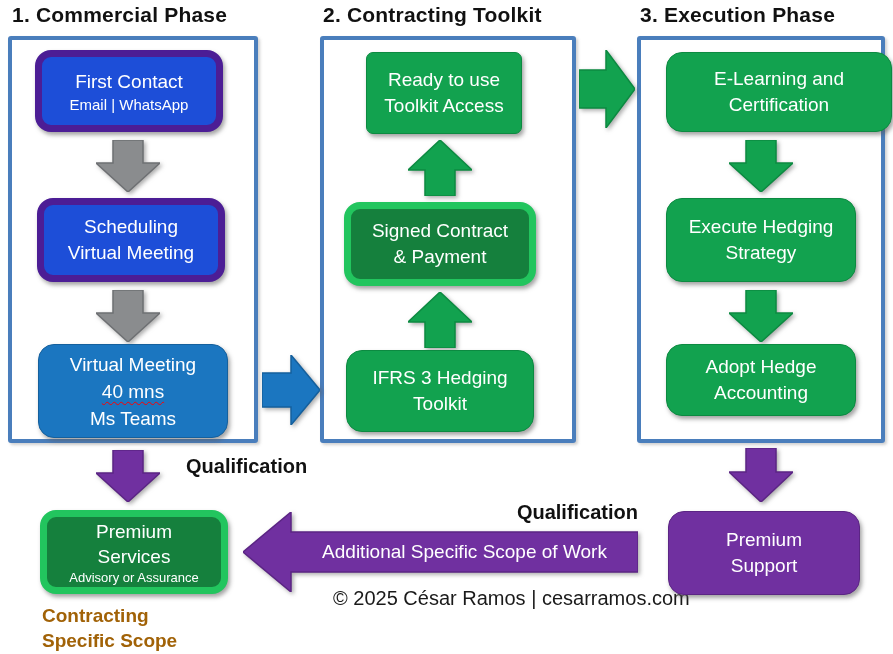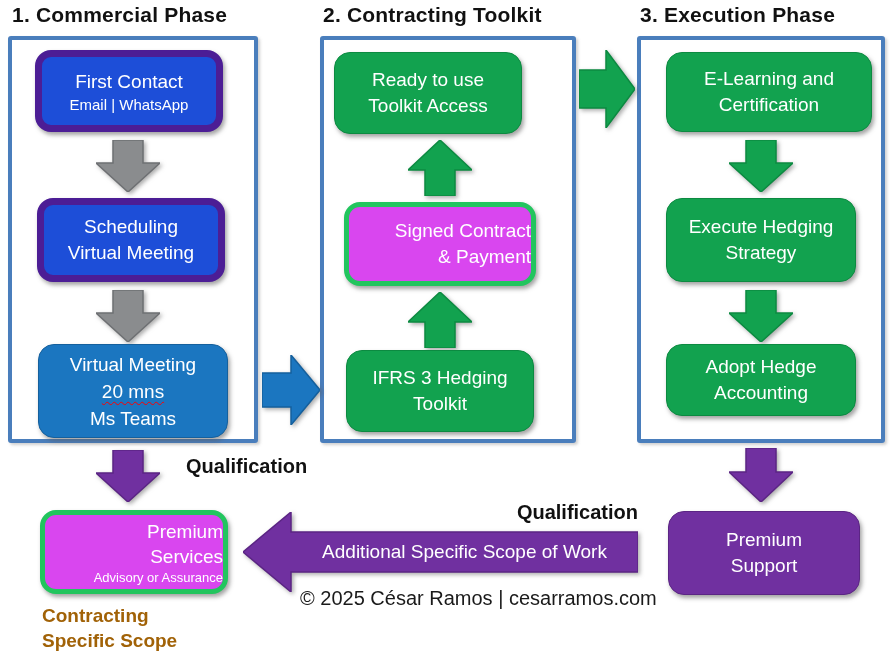--- a/index.html
+++ b/index.html
@@ -20,35 +20,35 @@
     position:absolute;border-radius:16px;color:#ffffff;text-align:center;
     display:flex;flex-direction:column;justify-content:center;align-items:center;
     box-sizing:border-box;box-shadow:2px 3px 4px rgba(90,90,90,0.55);
     line-height:26px;font-size:19px;
   }
   .node .sub{font-size:15px;line-height:19px;}
   .node .sub-sm{font-size:13px;line-height:17px;}
   .gray  {background:#1d4ed8;border:7px solid #4c1d95;}
   .blue  {background:#1b76c0;border:1px solid #15609d;}
   .green {background:#12a24f;border:1px solid #0c8a41;}
-  .navy  {background:#d946ef;border:5px solid #22c55e;align-items:flex-end;}
+  .navy  {background:#15803d;border:7px solid #22c55e;}
   .purple{background:#7030a0;border:1px solid #5b2584;}
   .arrow{position:absolute;}
   .arrow svg{display:block;filter:drop-shadow(2px 2px 2px rgba(90,90,90,0.5));}
   .label{
     position:absolute;font-weight:bold;color:#111111;font-size:20px;white-space:nowrap;
   }
   .two-line-label{
     position:absolute;font-weight:bold;color:#a16207;font-size:19px;line-height:25px;
   }
   .arrow-text{
     position:absolute;color:#ffffff;font-size:19px;text-align:center;white-space:nowrap;
   }
   .copyright{
-    position:absolute;color:#1a1a1a;font-size:20px;text-align:center;white-space:nowrap;
+    position:absolute;color:#1a1a1a;font-size:20px;text-align:center;white-space:nowrap;margin-left:33px;
   }
   .misspelled{
     text-decoration:underline wavy red;text-decoration-thickness:1px;text-underline-offset:3px;
   }
 </style>
 </head>
 <body>
 
 <div id="canvas">
 
@@ -77,31 +77,31 @@
   </div>
 
   <div class="arrow" style="left:96px;top:290px;">
     <svg width="64" height="52" viewBox="0 0 64 52">
       <polygon points="17,0 47,0 47,23 64,23 32,52 0,23 17,23" fill="#8a8c8e" stroke="#6e7073" stroke-width="1.5"></polygon>
     </svg>
   </div>
 
   <div class="node blue" style="left:38px;top:344px;width:190px;height:94px;line-height:27px;">
     <div>Virtual Meeting</div>
-    <div class="misspelled">20 mns</div>
+    <div class="misspelled">40 mns</div>
     <div>Ms Teams</div>
   </div>
 
   <div class="arrow" style="left:262px;top:355px;">
     <svg width="58" height="70" viewBox="0 0 58 70">
       <polygon points="0,18 29,18 29,0 58,35 29,70 29,52 0,52" fill="#1b76c0" stroke="#15609d" stroke-width="1.5"></polygon>
     </svg>
   </div>
 
-  <div class="node green" style="left:334px;top:52px;width:188px;height:82px;">
+  <div class="node green" style="left:366px;top:52px;width:156px;height:82px;border-radius:7px;">
     <div>Ready to use</div>
     <div>Toolkit Access</div>
   </div>
 
   <div class="arrow" style="left:408px;top:140px;">
     <svg width="64" height="56" viewBox="0 0 64 56">
       <polygon points="32,0 64,30 47,30 47,56 17,56 17,30 0,30" fill="#12a24f" stroke="#0c8a41" stroke-width="1.5"></polygon>
     </svg>
   </div>
 
@@ -120,21 +120,21 @@
     <div>IFRS 3 Hedging</div>
     <div>Toolkit</div>
   </div>
 
   <div class="arrow" style="left:579px;top:50px;">
     <svg width="56" height="78" viewBox="0 0 56 78">
       <polygon points="0,20 27,20 27,0 56,39 27,78 27,58 0,58" fill="#12a24f" stroke="#0c8a41" stroke-width="1.5"></polygon>
     </svg>
   </div>
 
-  <div class="node green" style="left:666px;top:52px;width:206px;height:80px;">
+  <div class="node green" style="left:666px;top:52px;width:226px;height:80px;">
     <div>E-Learning and</div>
     <div>Certification</div>
   </div>
 
   <div class="arrow" style="left:729px;top:140px;">
     <svg width="64" height="52" viewBox="0 0 64 52">
       <polygon points="17,0 47,0 47,23 64,23 32,52 0,23 17,23" fill="#12a24f" stroke="#0c8a41" stroke-width="1.5"></polygon>
     </svg>
   </div>
 

